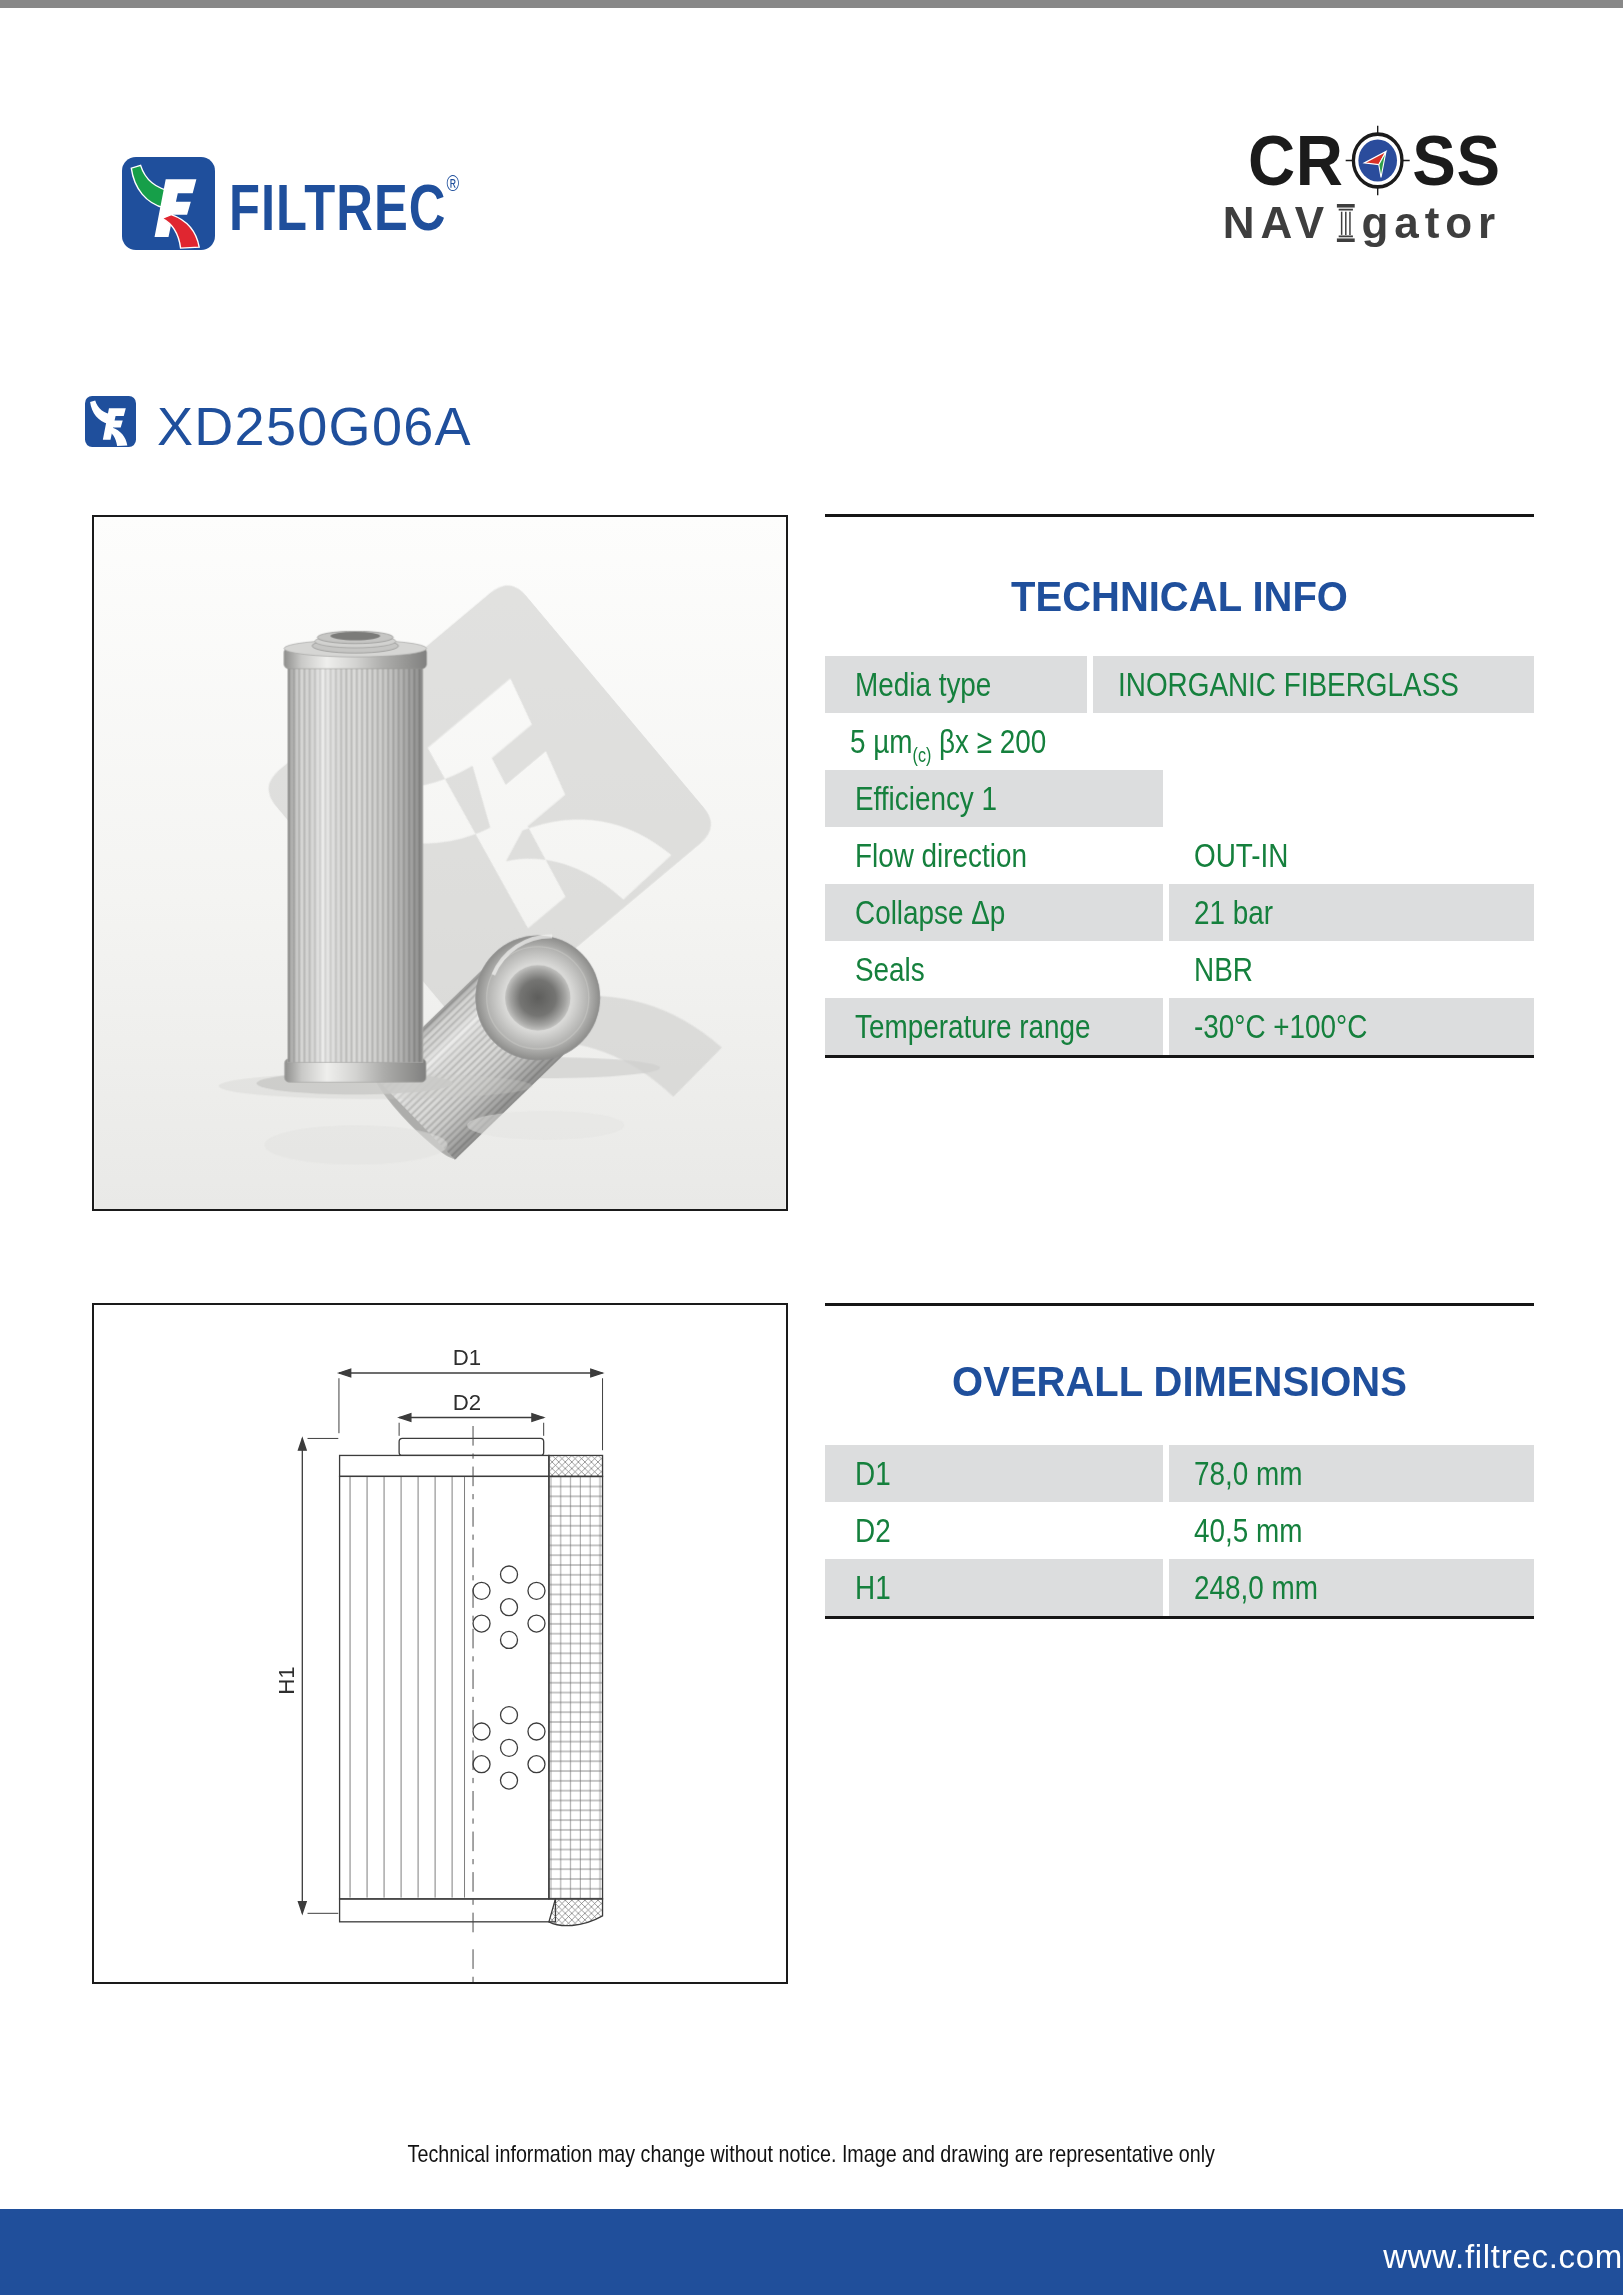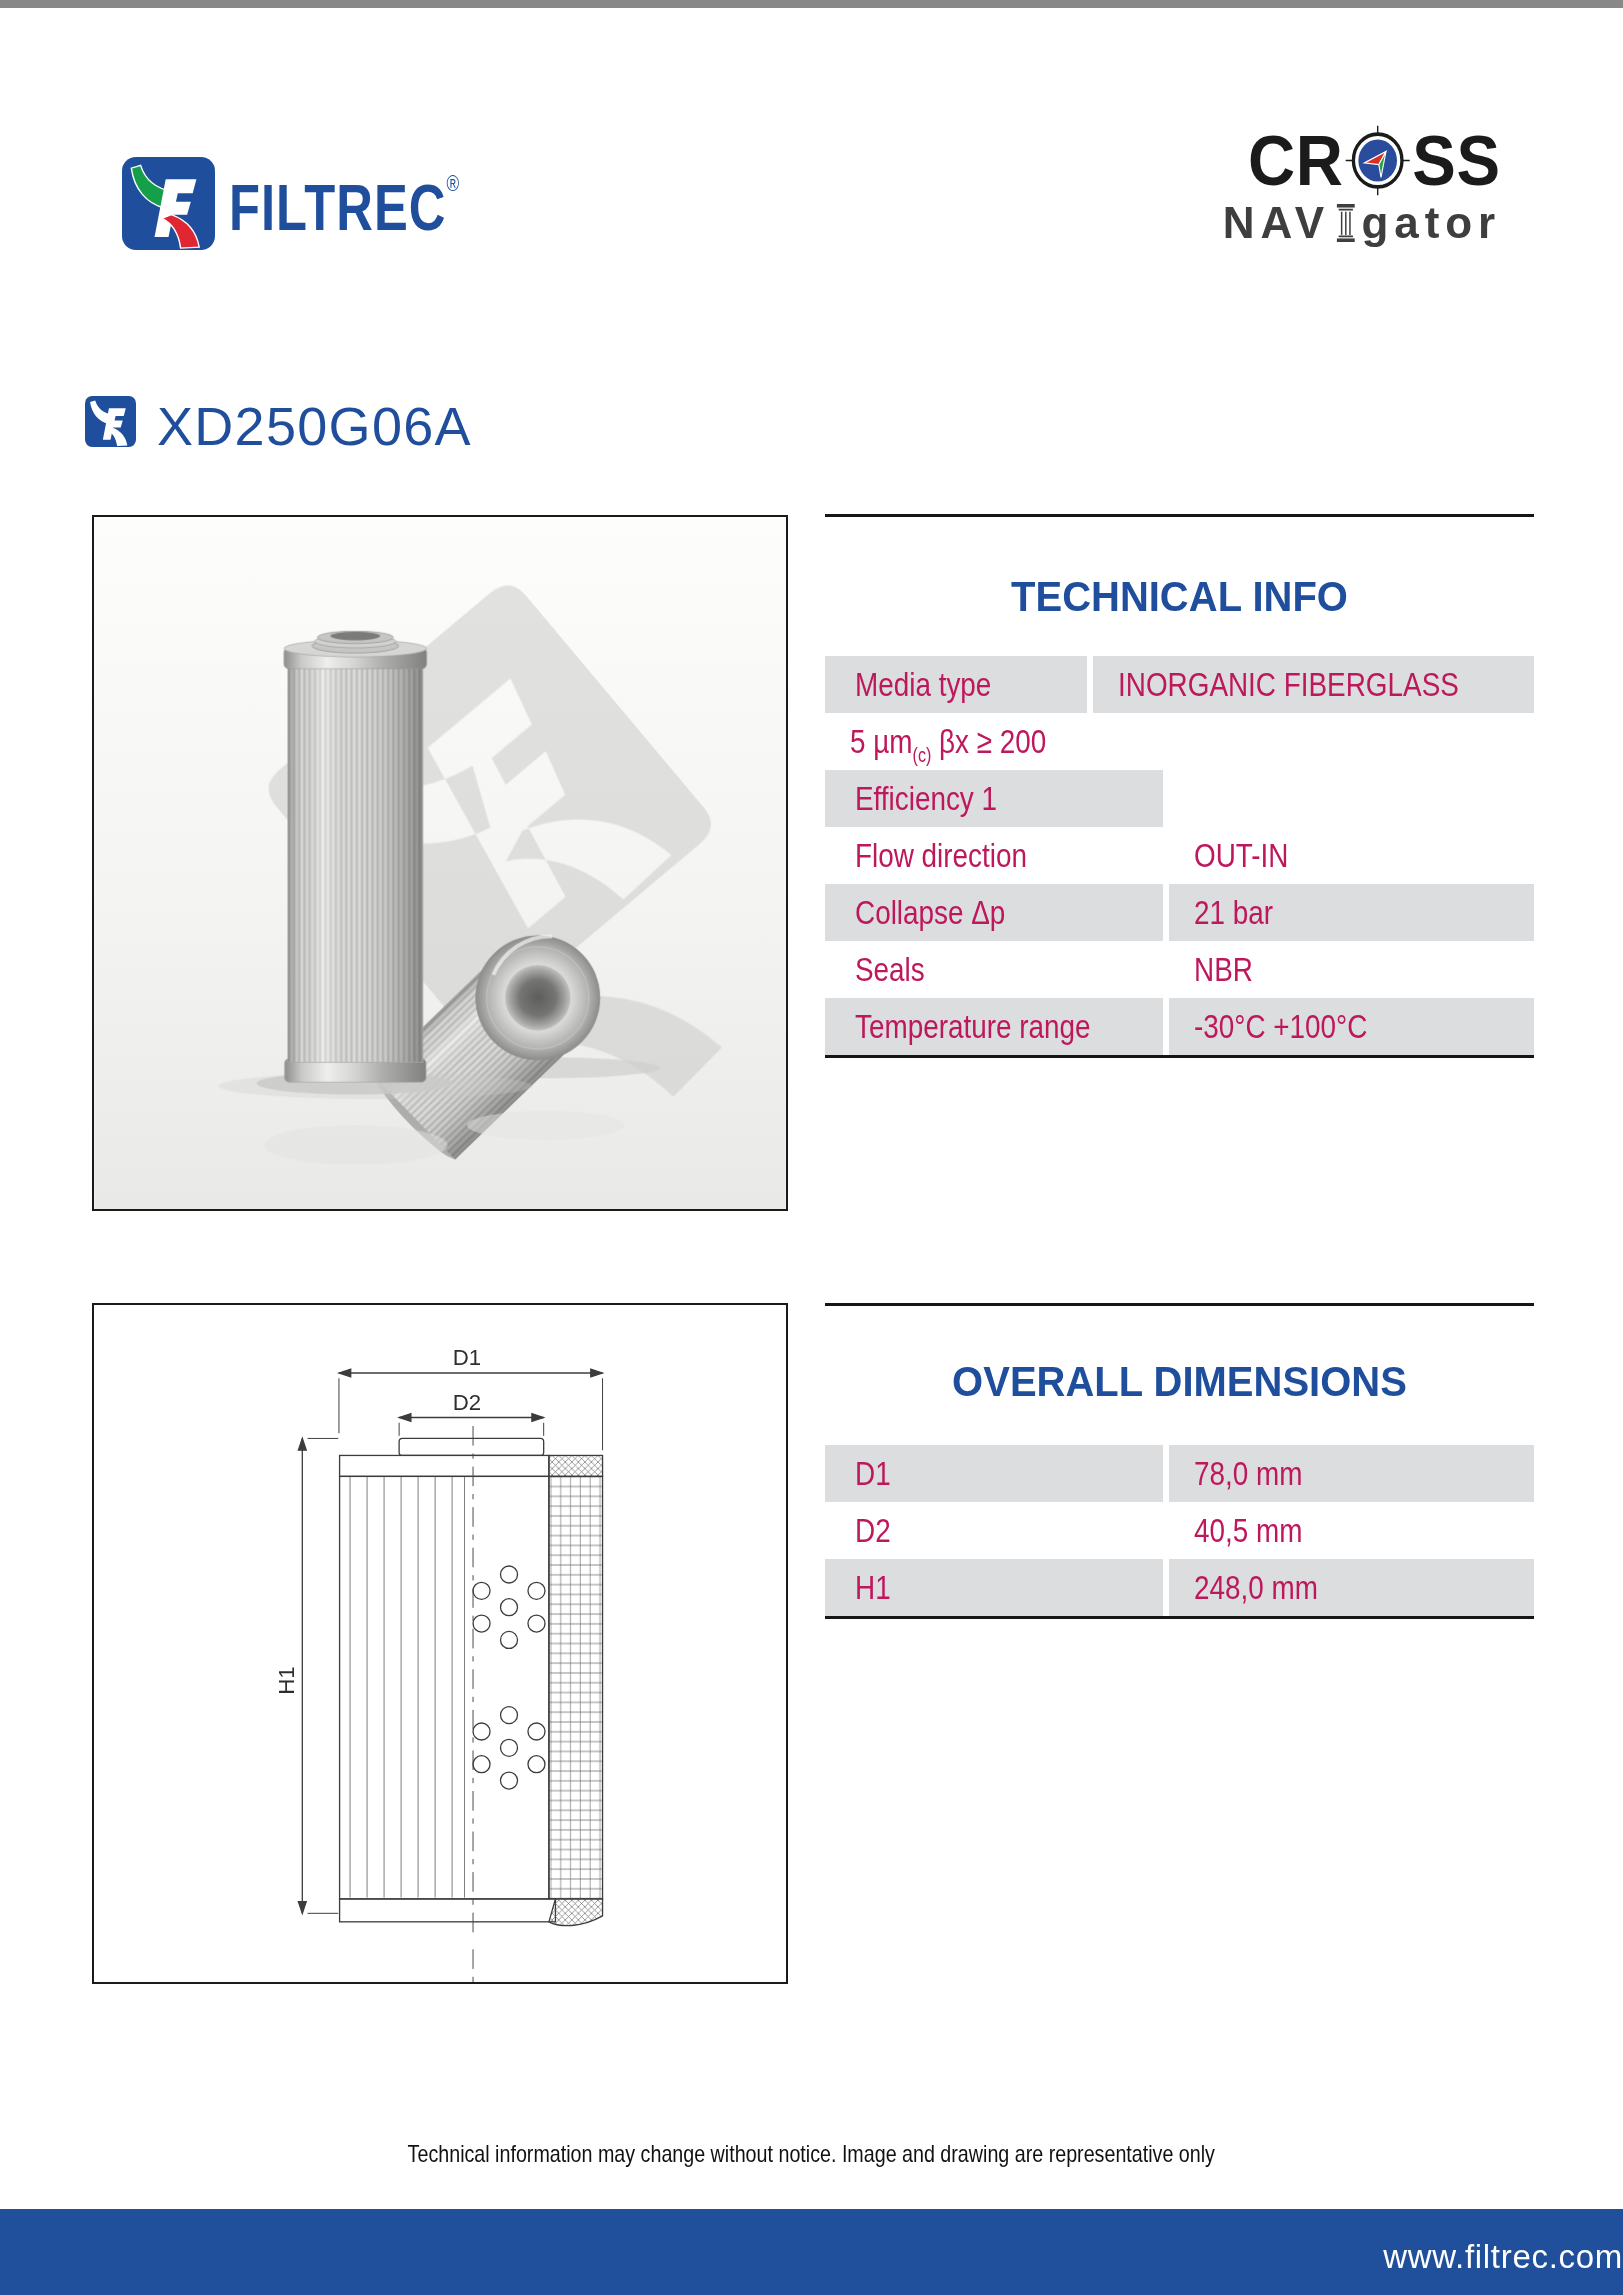--- a/index.html
+++ b/index.html
@@ -49,21 +49,21 @@
     white-space:nowrap;
   }
   .title-tech{top:567px;}
   .title-dims{top:1352px;}
 
   .spec-table{left:825px;width:709px;}
   .table-tech{top:648px;}
   .table-dims{top:1437px;}
   .trow{display:flex;height:57px;}
   .trow.gray .tcell{background:var(--table-row-gray,#DCDDDE);}
-  .tcell{display:flex;align-items:center;font-size:34px;color:#be185d;}
+  .tcell{display:flex;align-items:center;font-size:34px;color:#15803d;}
   .tcell.cl{width:338px;margin-right:5.9px;padding-left:30px;box-sizing:border-box;}
   .tcell.cv{flex:1;padding-left:25px;box-sizing:border-box;}
   .cond{display:inline-block;transform:scaleX(.82);transform-origin:left center;white-space:nowrap;}
   .tcell sub{font-size:19.6px;line-height:0;vertical-align:-9.2px;}
   .endrule{height:3.3px;background:var(--rule-dark,#161616);}
 
   
   .disclaimer{
     left:0;top:2132px;width:1623px;text-align:center;font-size:24px;color:#111;
   }

